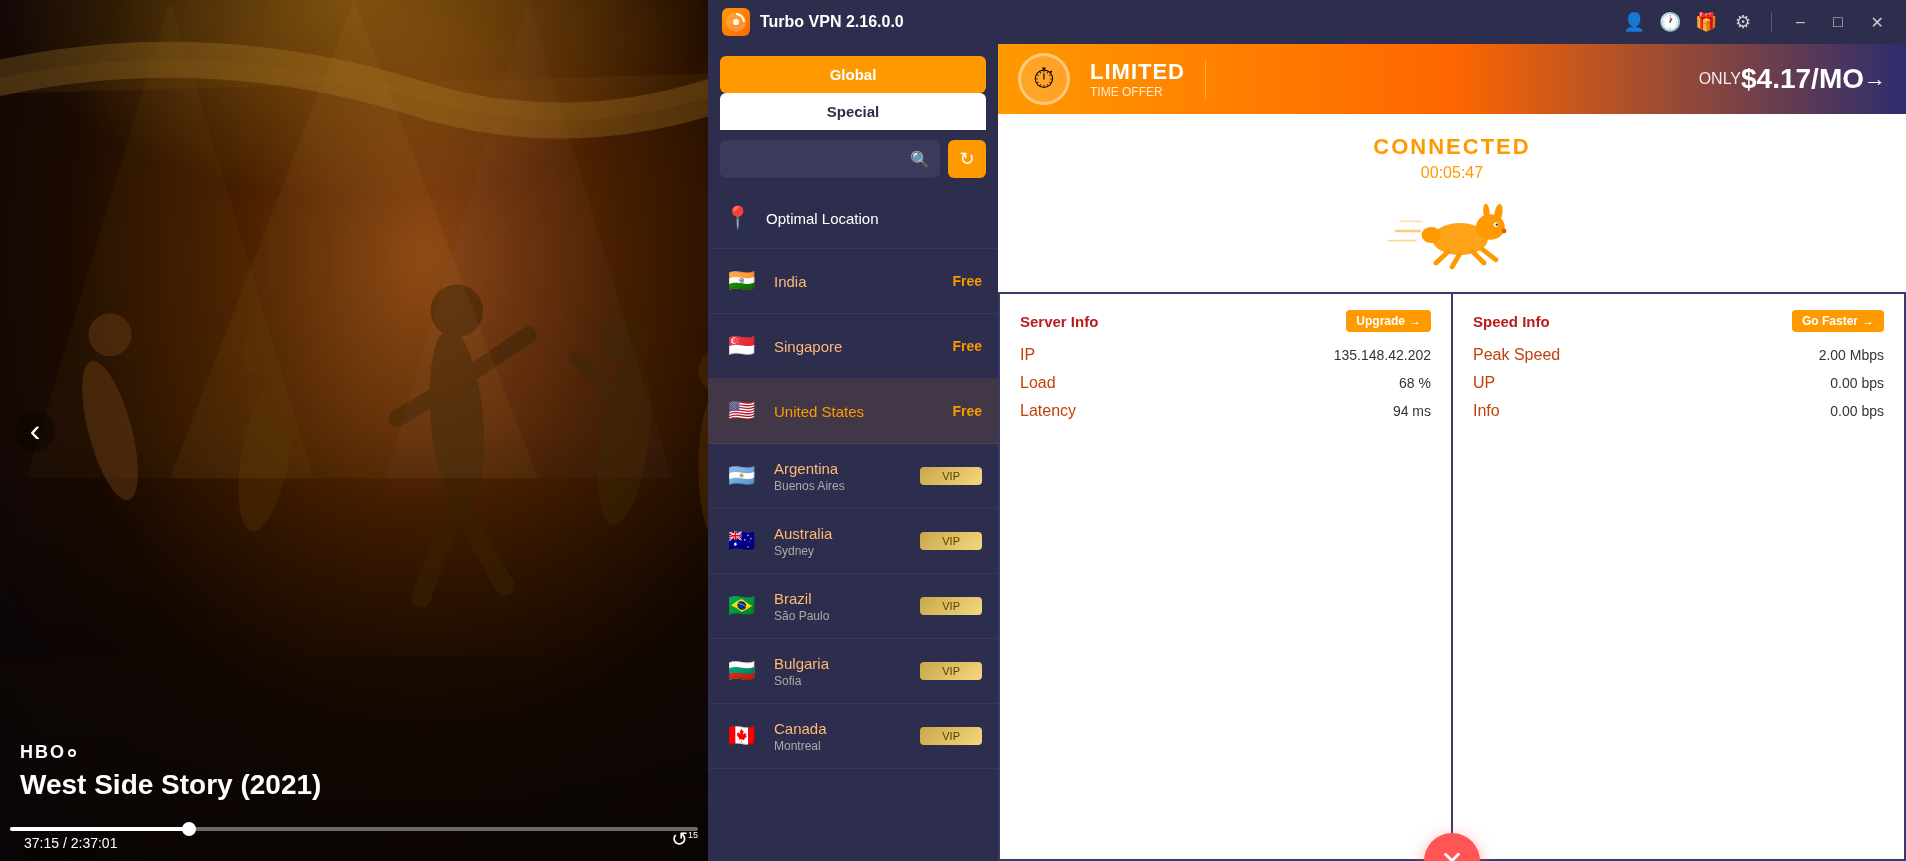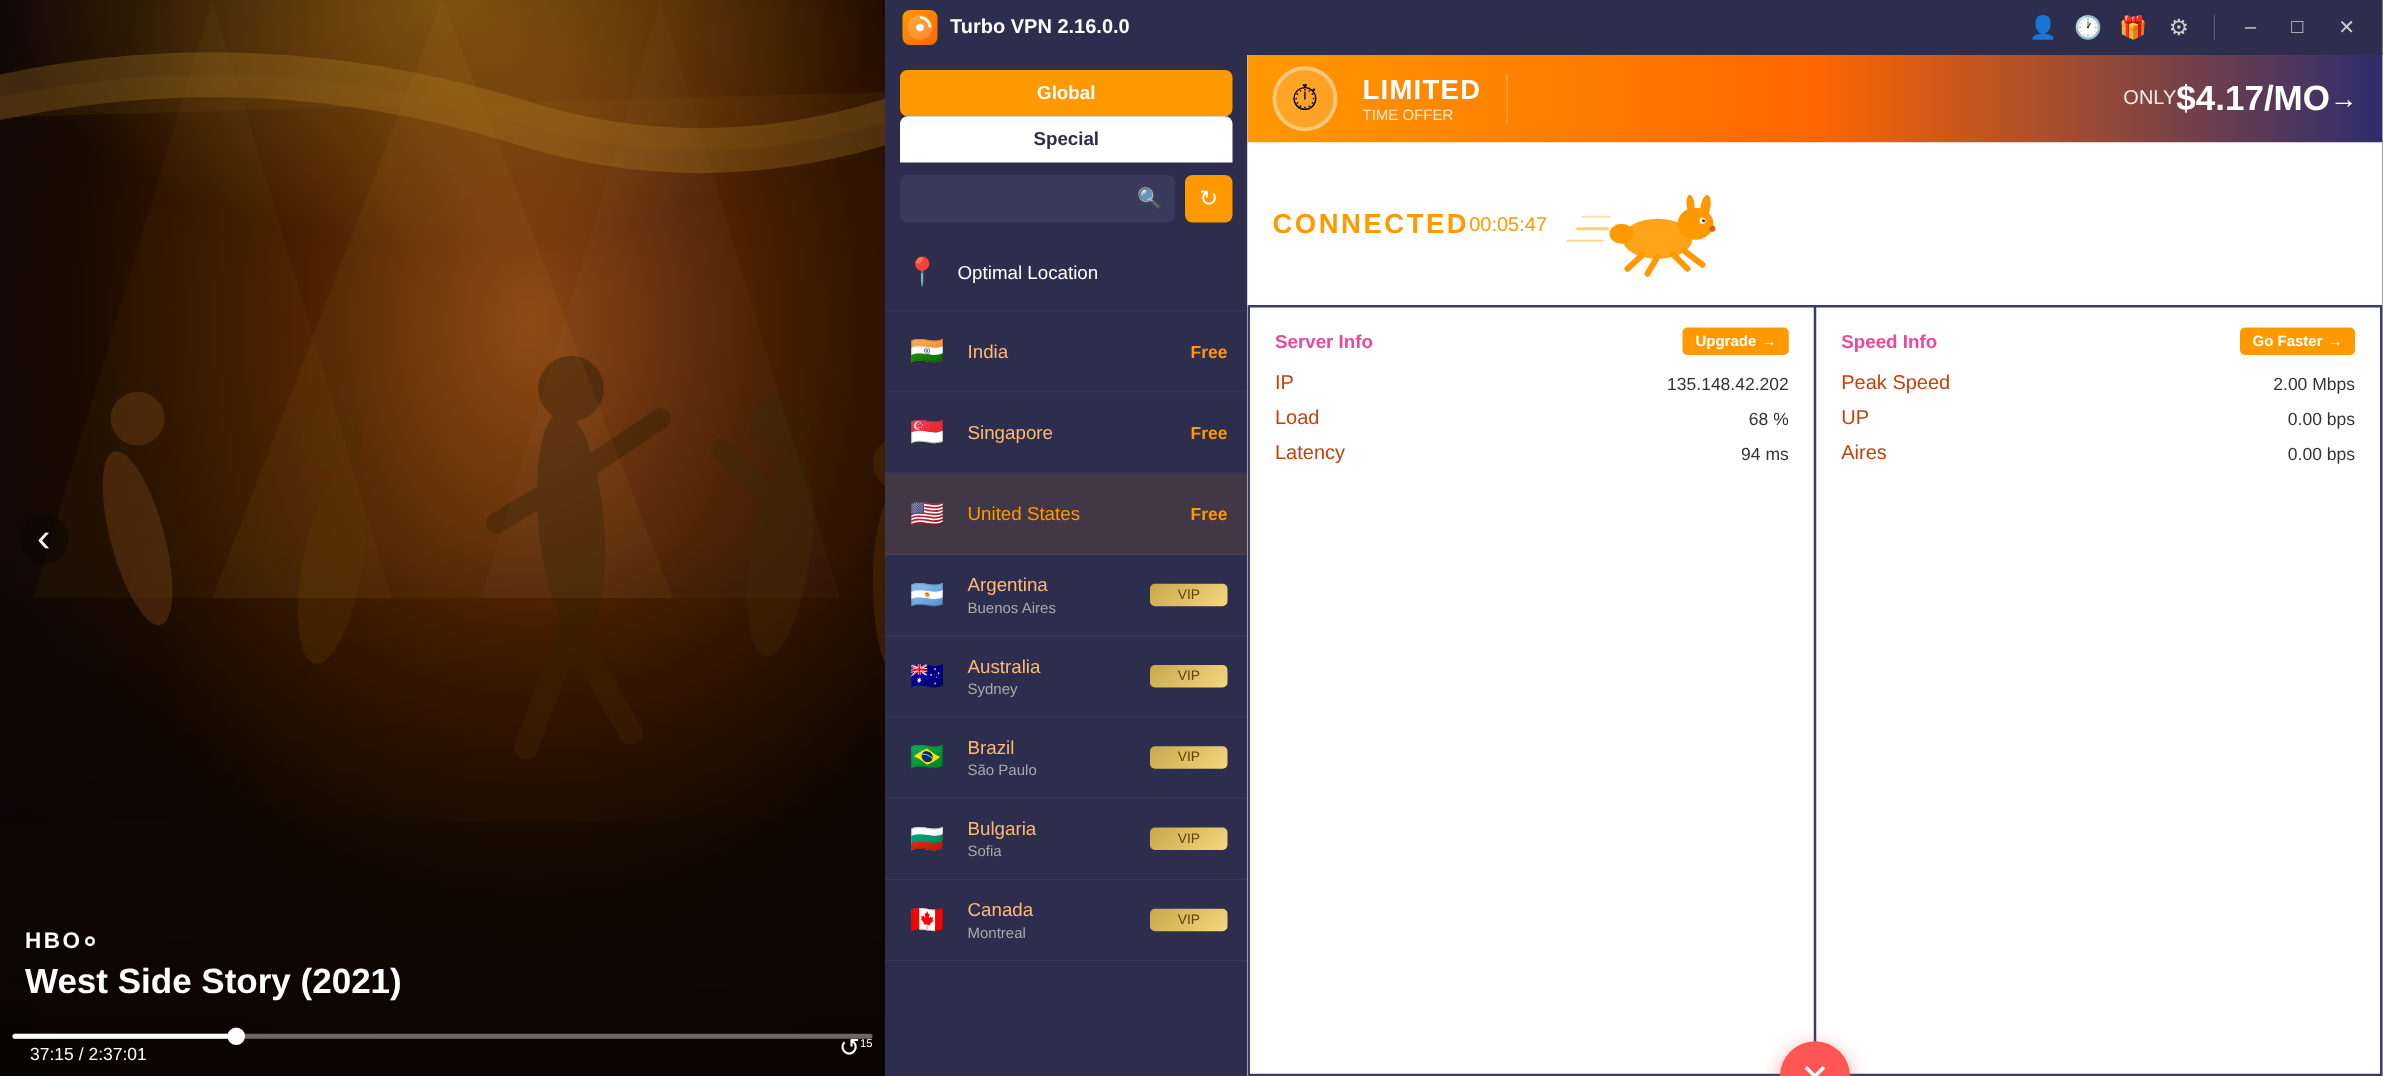--- a/index.html
+++ b/index.html
@@ -344,21 +344,21 @@
     .promo-time-offer { color: rgba(255,255,255,0.8); font-size: 12px; }
     .promo-divider { width: 1px; height: 40px; background: rgba(255,255,255,0.3); }
     .promo-price-block { display: flex; align-items: center; flex: 1; justify-content: flex-end; }
     .promo-only { color: rgba(255,255,255,0.9); font-size: 16px; }
     .promo-price { color: white; font-size: 28px; font-weight: 900; }
     .promo-arrow { color: white; font-size: 22px; }
 
     
     .connected-area {
       display: flex;
-      flex-direction: row;
+      flex-direction: column;
       align-items: center;
       padding: 20px;
       background: white;
       flex-shrink: 0;
     }
     .connected-status {
       color: #f90;
       font-size: 22px;
       font-weight: 700;
       letter-spacing: 2px;
@@ -377,21 +377,21 @@
     .info-card:first-child { margin-right: 2px; }
     .info-card-header {
       display: flex;
       align-items: center;
       justify-content: space-between;
       margin-bottom: 14px;
     }
     .info-card-title {
       font-size: 15px;
       font-weight: 600;
-      color: #ec4899;
+      color: #b91c1c;
     }
     .upgrade-btn {
       background: #f90;
       color: white;
       border-radius: 4px;
       padding: 4px 10px;
       font-size: 12px;
       font-weight: 600;
       cursor: pointer;
       display: flex;
@@ -713,21 +713,21 @@
           </div>
           <div class="info-row">
             <span class="info-label">Peak Speed</span>
             <span class="info-value">2.00 Mbps</span>
           </div>
           <div class="info-row">
             <span class="info-label">UP</span>
             <span class="info-value">0.00 bps</span>
           </div>
           <div class="info-row">
-            <span class="info-label">Aires</span>
+            <span class="info-label">Info</span>
             <span class="info-value">0.00 bps</span>
           </div>
         </div>
 
         <div class="disconnect-btn">✕</div>
 
       </div>
 
     </div>
   </div>

